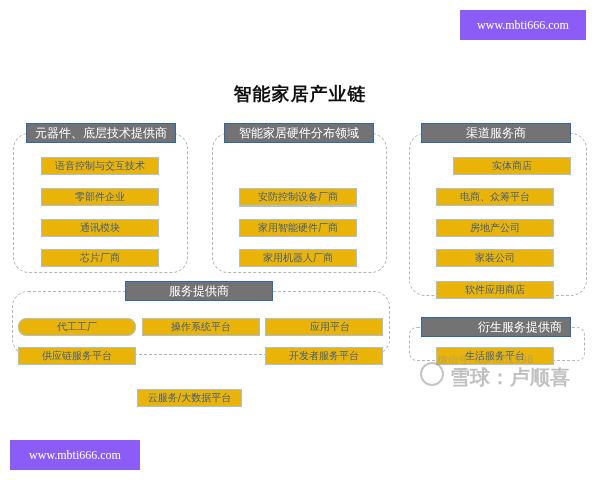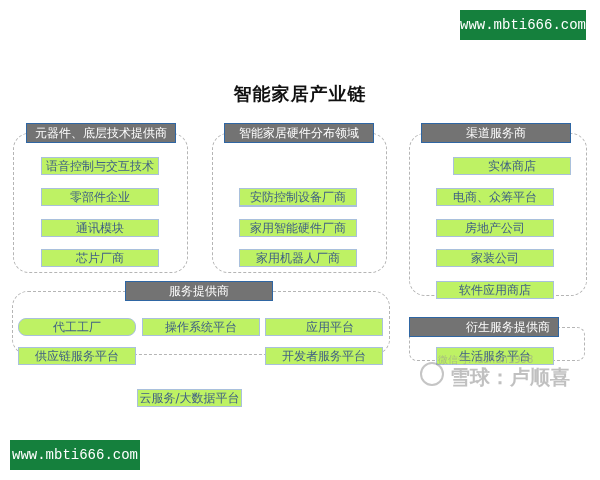--- a/index.html
+++ b/index.html
@@ -1,42 +1,42 @@
 <!DOCTYPE html>
 <html><head>
   <meta charset="utf-8">
   <style>
     * { box-sizing: border-box; margin: 0; padding: 0; }
     html, body { width: 600px; height: 480px; background: #ffffff; overflow: hidden; }
     body { position: relative; font-family: "DejaVu Sans", "Liberation Sans", sans-serif; color: #333; }
 
     .wm-badge {
-      position: absolute; background: #15803d; color: #fff;
-      font-family: Liberation Mono, monospace; font-size: 14px;
+      position: absolute; background: #8b5cf6; color: #fff;
+      font-family: Liberation Serif, serif; font-size: 12px;
       display: flex; align-items: center; justify-content: center;
     }
     .wm-top { left: 460px; top: 10px; width: 126px; height: 30px; }
     .wm-bottom { left: 10px; top: 440px; width: 130px; height: 30px; }
 
     .title {
       position: absolute; left: 0; top: 82px; width: 600px; text-align: center;
       font-size: 18px; font-weight: bold; color: #111; letter-spacing: 1px;
     }
 
     .group {
       position: absolute; border: 1px dashed #b5b5b5; border-radius: 16px;
     }
     .header {
       position: absolute; background: #737373; color: #fff; font-size: 12px;
       display: flex; align-items: center; justify-content: center;
       border: 1px solid #2f66a3; white-space: nowrap;
     }
     .item {
-      position: absolute; background: #bef264; border: 1px solid #a9c0dc;
-      color: #3f5f85; font-size: 12px; display: flex; align-items: center;
+      position: absolute; background: #eab308; border: 1px solid #a9c0dc;
+      color: #3f5f85; font-size: 10px; display: flex; align-items: center;
       justify-content: center; white-space: nowrap;
     }
 
     .xq-watermark {
       position: absolute; left: 420px; top: 358px; width: 175px; height: 40px;
       color: rgba(140,140,140,0.55); font-size: 20px; font-weight: bold;
       white-space: nowrap; pointer-events: none;
     }
     .xq-sub {
       position: absolute; left: 438px; top: 353px; font-size: 10px;
@@ -79,21 +79,21 @@
 <div class="group" style="left:12px; top:291px; width:378px; height:64px;"></div>
 <div class="header" style="left:125px; top:281px; width:148px; height:20px;">服务提供商</div>
 <div class="item" style="left:18px; top:318px; width:118px; height:18px;border-radius:8px;">代工工厂</div>
 <div class="item" style="left:142px; top:318px; width:118px; height:18px;">操作系统平台</div>
 <div class="item" style="left:265px; top:318px; width:118px; height:18px;padding-left:12px;">应用平台</div>
 <div class="item" style="left:18px; top:347px; width:118px; height:18px;">供应链服务平台</div>
 <div class="item" style="left:137px; top:347px; width:105px; height:18px;margin-top:42px;">云服务/大数据平台</div>
 <div class="item" style="left:265px; top:347px; width:118px; height:18px;">开发者服务平台</div>
 
 <div class="group" style="left:409px; top:327px; width:176px; height:34px; border-radius:8px;"></div>
-<div class="header" style="left:409px; top:317px; width:150px; height:20px;padding-left:48px;">衍生服务提供商</div>
+<div class="header" style="left:421px; top:317px; width:150px; height:20px;padding-left:48px;">衍生服务提供商</div>
 <div class="item" style="left:436px; top:347px; width:118px; height:18px;">生活服务平台</div>
 
 <div class="xq-logo"></div>
 <div class="xq-sub">微信号: lushun1998</div>
 <div class="xq-watermark" style="padding-left:30px; padding-top:6px;">
   <span>雪球：卢顺喜</span>
 </div>
 
 <div class="wm-badge wm-bottom">www.mbti666.com</div>
 

